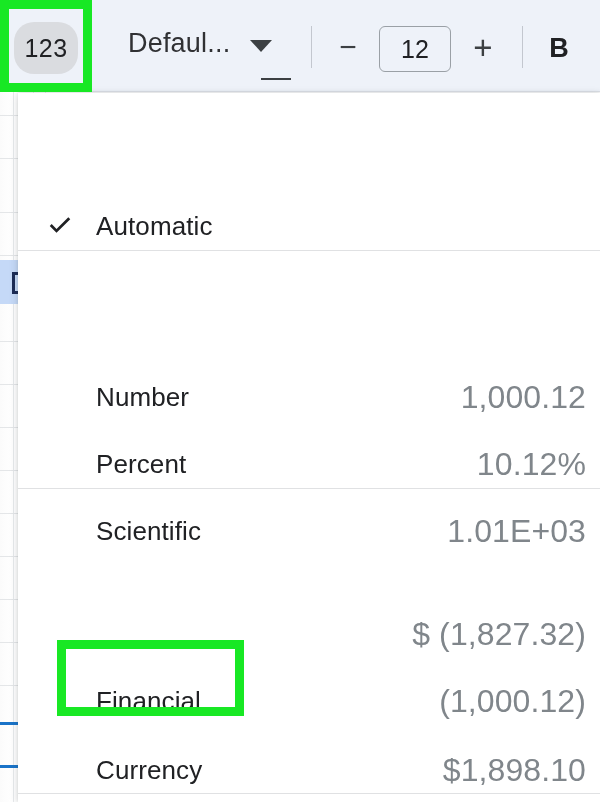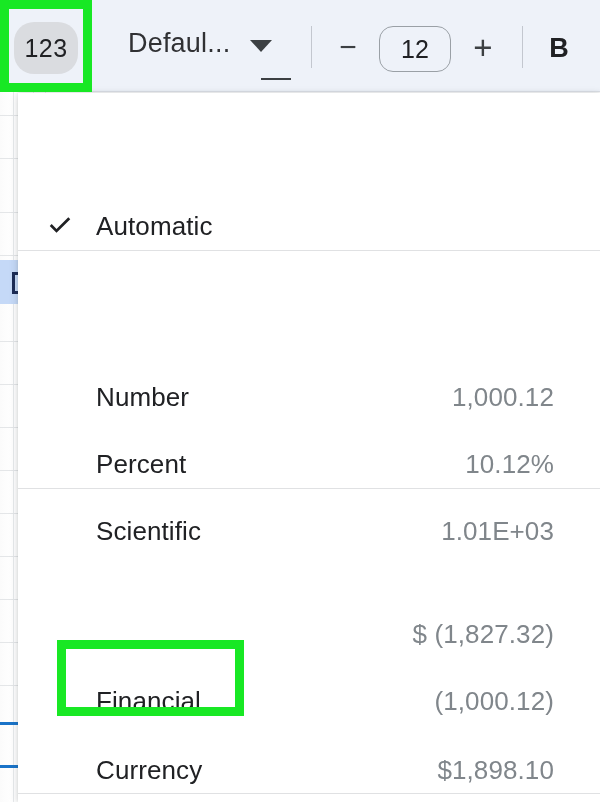--- a/index.html
+++ b/index.html
@@ -127,21 +127,21 @@
     left: 330px; top: 34px;
     width: 36px; height: 26px;
     display: flex; align-items: center; justify-content: center;
     font-size: 30px; color: #3c4043; line-height: 1;
   }
   #font-size-box {
     position: absolute;
     left: 379px; top: 26px;
     width: 72px; height: 46px;
     border: 1.6px solid #9aa0a6;
-    border-radius: 14px;
+    border-radius: 6px;
     background: #eef2f9;
     display: flex; align-items: center; justify-content: center;
     box-sizing: border-box;
     font-size: 25px; color: #202124;
   }
   #btn-plus {
     position: absolute;
     left: 465px; top: 32px;
     width: 36px; height: 30px;
     display: flex; align-items: center; justify-content: center;
@@ -167,31 +167,31 @@
   }
   .menu-item {
     position: absolute;
     left: 0;
     width: 582px;
     height: 56px;
     display: flex;
     align-items: center;
     box-sizing: border-box;
     padding-left: 78px;
-    padding-right: 46px;
+    padding-right: 14px;
   }
   .menu-label {
     font-size: 26px;
     color: #202124;
     letter-spacing: 0.1px;
     white-space: nowrap;
   }
   .menu-example {
     margin-left: auto;
-    font-size: 26px;
+    font-size: 32px;
     color: #80868b;
     letter-spacing: 0.1px;
     white-space: nowrap;
   }
   .menu-check {
     position: absolute;
     left: 27px;
     width: 30px; height: 30px;
   }
   .menu-divider {

